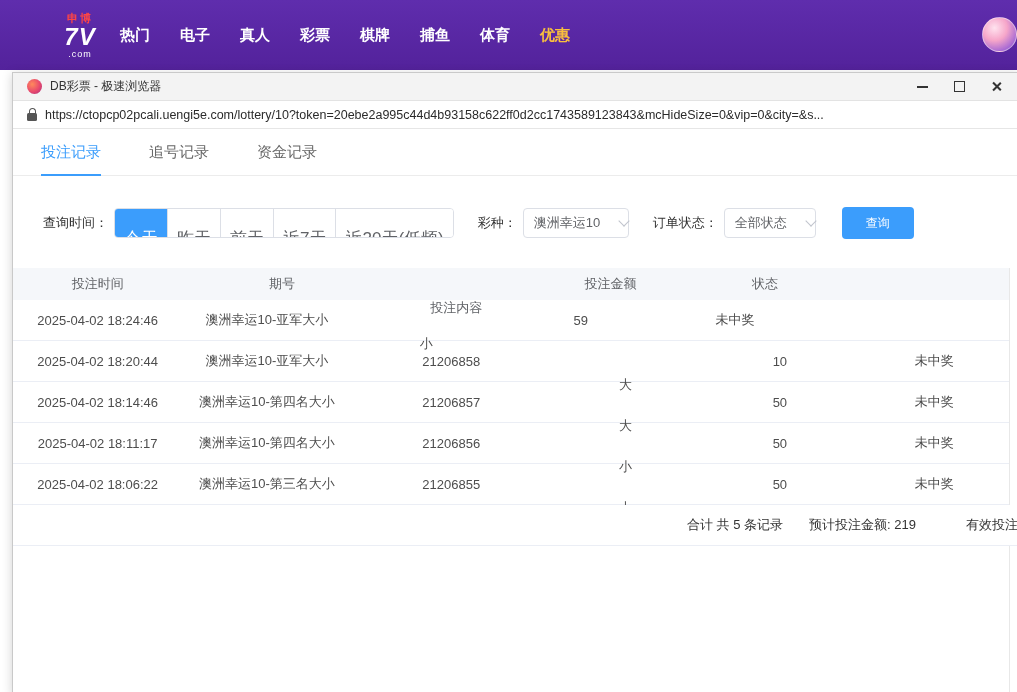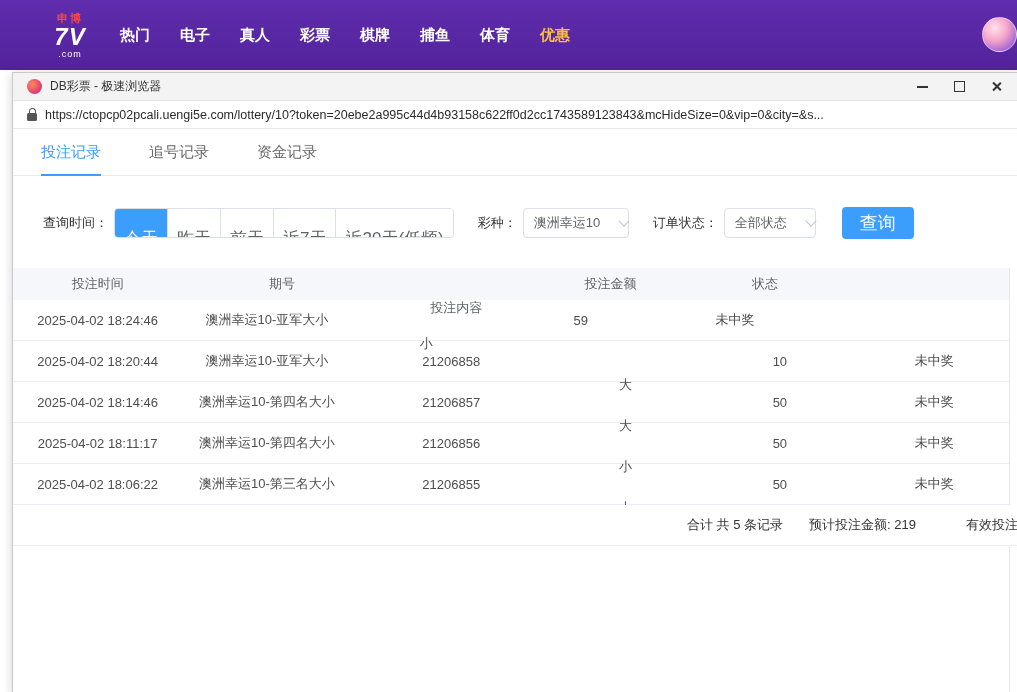--- a/index.html
+++ b/index.html
@@ -7,21 +7,21 @@
     width:1017px;height:692px;overflow:hidden;position:relative;
     background:#ffffff;font-family:"Liberation Sans",sans-serif;
     -webkit-font-smoothing:antialiased;
   }
   
   .topnav{
     position:absolute;left:0;top:0;width:1017px;height:70px;
     background:linear-gradient(180deg,#5f2dad 0%,#53229b 100%);
   }
   .logo{
-    position:absolute;left:40px;top:8px;width:60px;height:54px;
+    position:absolute;left:50px;top:8px;width:60px;height:54px;
     display:flex;flex-direction:column;align-items:center;justify-content:center;cursor:pointer;
   }
   .logo-l1{color:#ff4545;font-size:11px;font-weight:700;letter-spacing:2px;line-height:12px;}
   .logo-l2{color:#ffffff;font-size:24px;font-weight:800;font-style:italic;line-height:25px;letter-spacing:1px;}
   .logo-l3{color:#ffffff;font-size:9px;line-height:10px;letter-spacing:1px;}
   .nav-items{position:absolute;left:105px;top:0;height:70px;display:flex;align-items:center;}
   .nav-item{width:60px;text-align:center;font-size:15px;font-weight:700;color:#ffffff;cursor:pointer;}
   .nav-item.hl{color:#fac03d;}
   .avatar{
     position:absolute;left:982px;top:17px;width:35px;height:35px;border-radius:50%;cursor:pointer;
@@ -92,21 +92,21 @@
     font-size:13px;color:#606266;box-sizing:border-box;
   }
   .sel-lottery{width:106px;}
   .sel-status{width:92px;}
   .caret{
     width:7px;height:7px;border-right:1.5px solid #c0c4cc;border-bottom:1.5px solid #c0c4cc;
     transform:rotate(45deg);margin-left:auto;margin-top:-4px;flex:0 0 auto;
   }
   .search-btn{
     height:32px;width:72px;margin-left:26px;background:#3b9dfc;color:#fff;border:none;
-    border-radius:4px;font-size:18px;cursor:pointer;font-family:"Liberation Sans",sans-serif;
+    border-radius:4px;font-size:12px;cursor:pointer;font-family:"Liberation Sans",sans-serif;
   }
   
   .table{margin-top:29px;width:996px;position:relative;z-index:1;}
   .thead{display:flex;height:32px;align-items:center;background:#f5f7fa;}
   .thead .cell{font-size:13px;color:#606266;}
   .tr{display:flex;height:40px;align-items:center;border-bottom:1px solid #ebeef5;background:#fff;}
   .tr .cell{font-size:13px;color:#4d4d4d;}
   .cell{text-align:center;box-sizing:border-box;white-space:nowrap;overflow:hidden;}
   .c0{width:17%;}.c1{width:17%;}.c2{width:20%;}.c3{width:15%;margin-top:48px;}.c4{width:16%;}.c5{width:15%;}
   .tfoot{position:relative;height:40px;width:1008px;border-bottom:1px solid #ebeef5;background:#fff;}

